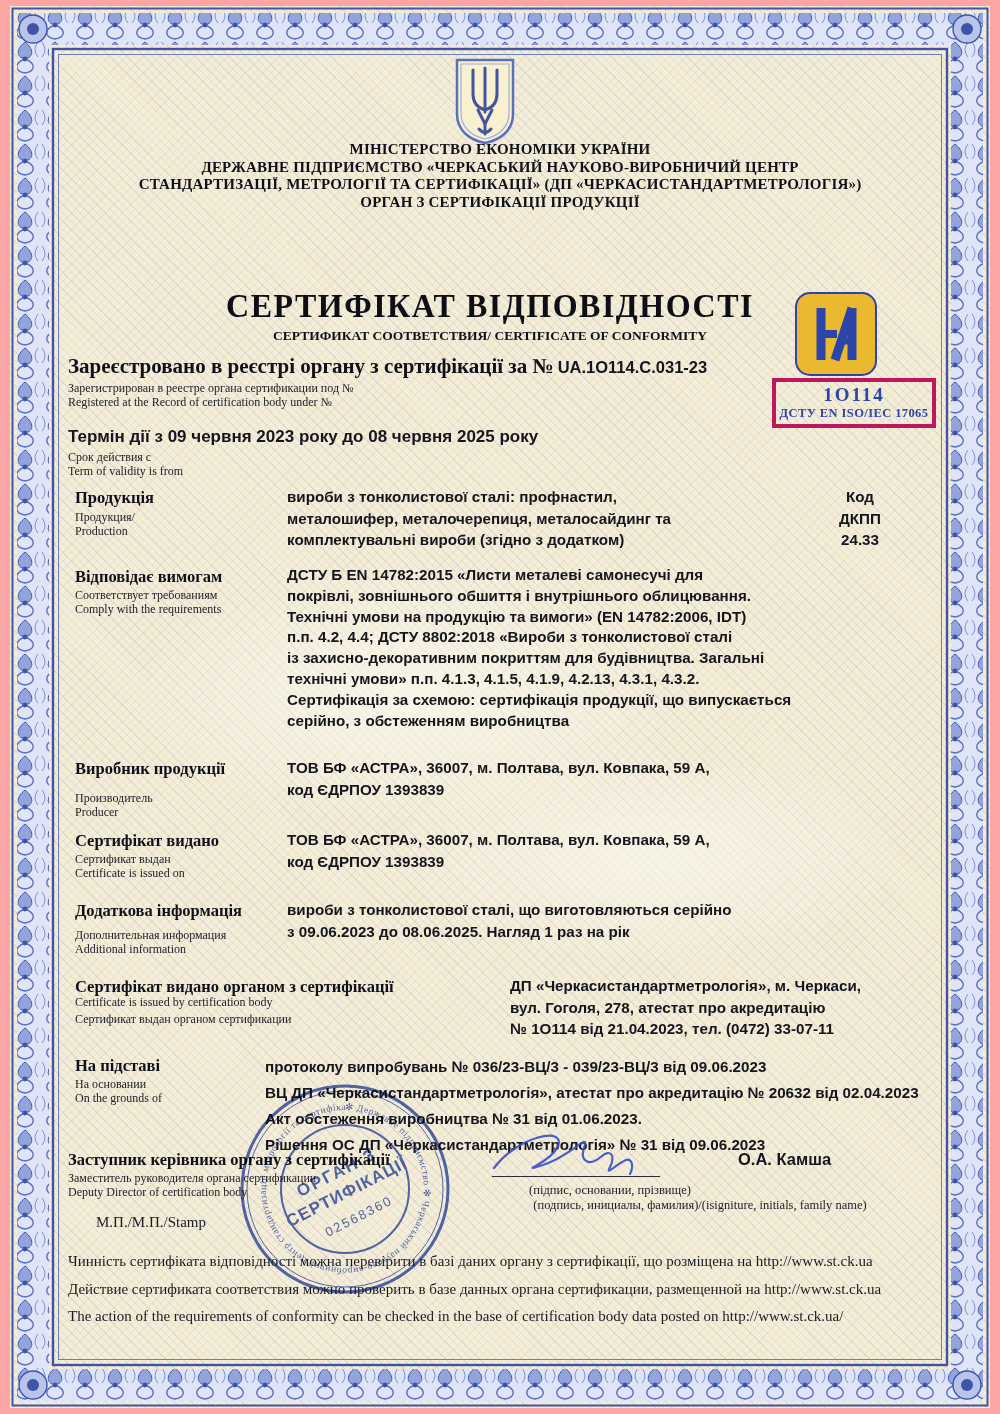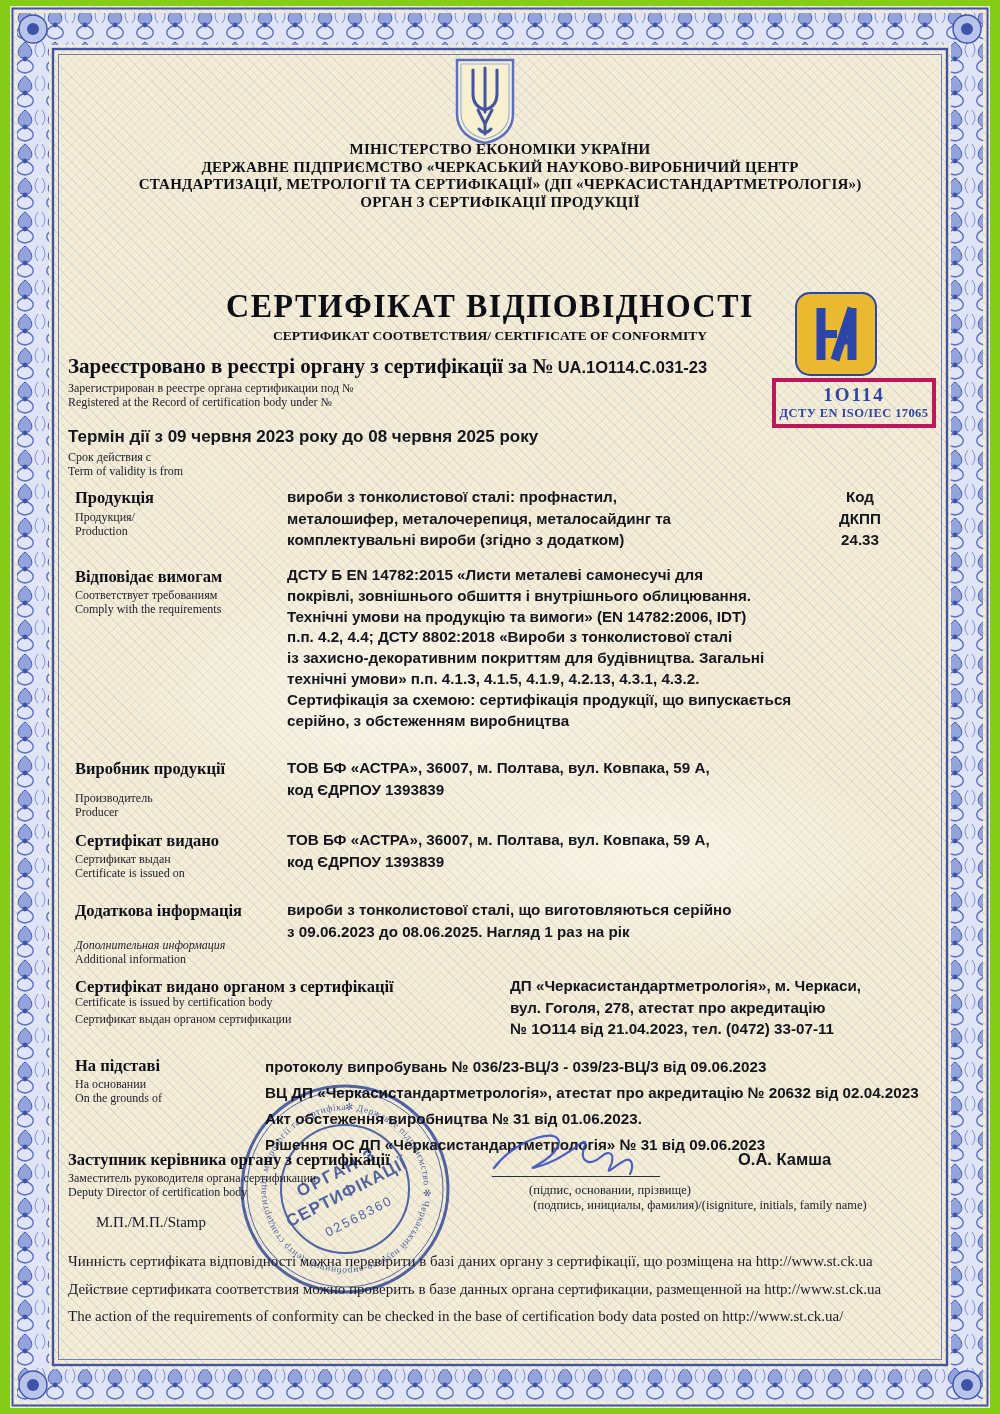--- a/index.html
+++ b/index.html
@@ -1,16 +1,16 @@
 <!DOCTYPE html>
 <html lang="uk"><head>
 <meta charset="utf-8">
 <style>
   html,body{margin:0;padding:0;background:#ffffff;}
-  .page{position:relative;width:1000px;height:1414px;margin:0 auto;background:#84cc16;overflow:hidden;
+  .page{position:relative;width:1000px;height:1414px;margin:0 auto;background:#fca5a5;overflow:hidden;
         font-family:"Liberation Serif", serif;color:#17171f;}
   .paper{position:absolute;left:10px;top:6px;width:980px;height:1402px;
     background-color:#f4eed7;
     background-image:
       repeating-linear-gradient(45deg, rgba(106,127,192,0.16) 0 1px, rgba(0,0,0,0) 1px 6px),
       repeating-linear-gradient(-45deg, rgba(198,120,150,0.10) 0 1px, rgba(0,0,0,0) 1px 6px);}
   .blob{position:absolute;border-radius:50%;pointer-events:none;}
   .abs{position:absolute;}
   .center{text-align:center;}
   .hdr{font:700 15px/17.5px "Liberation Serif", serif;letter-spacing:.2px;color:#101018;}
@@ -174,21 +174,21 @@
     <div class="lbl-sub" style="margin-top:3px;">Сертификат выдан</div>
     <div class="lbl-sub">Certificate is issued on</div>
   </div>
   <div class="abs val" style="left:287px;top:829px;width:560px;">
     <div>ТОВ БФ «АСТРА», 36007, м. Полтава, вул. Ковпака, 59 А,</div>
     <div>код ЄДРПОУ 1393839</div>
   </div>
 
   <div class="abs" style="left:75px;top:901px;width:220px;">
     <div class="lbl-main">Додаткова інформація</div>
-    <div class="lbl-sub" style="margin-top:19px;font-style:italic;">Дополнительная информация</div>
+    <div class="lbl-sub" style="margin-top:9px;">Дополнительная информация</div>
     <div class="lbl-sub">Additional information</div>
   </div>
   <div class="abs val" style="left:287px;top:899px;width:600px;">
     <div>вироби з тонколистової сталі, що виготовляються серійно</div>
     <div>з 09.06.2023 до 08.06.2025. Нагляд 1 раз на рік</div>
   </div>
 
   <div class="abs" style="left:75px;top:977px;width:420px;">
     <div class="lbl-main">Сертифікат видано органом з сертифікації</div>
     <div class="lbl-sub">Certificate is issued by certification body</div>

